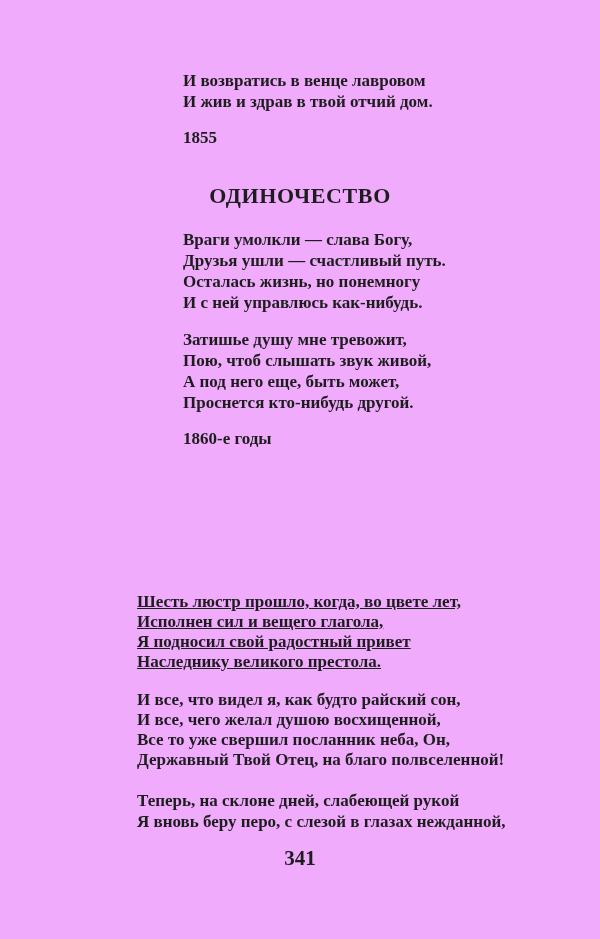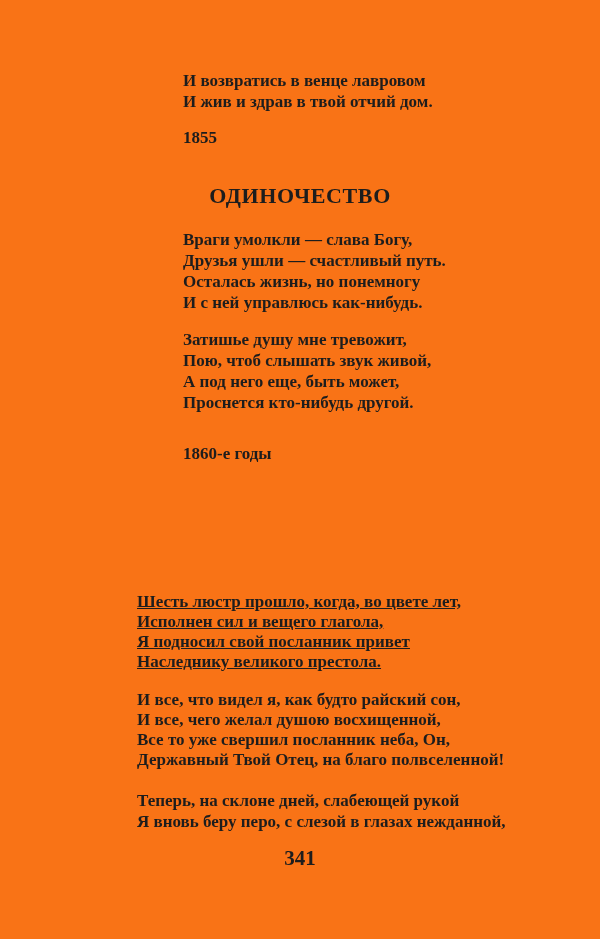--- a/index.html
+++ b/index.html
@@ -4,21 +4,21 @@
 <style>
   html, body {
     margin: 0;
     padding: 0;
     background: #ffffff;
   }
   .page {
     position: relative;
     width: 600px;
     height: 939px;
-    background: #f97316;
+    background: #f0abfc;
     font-family: "Liberation Serif", "DejaVu Serif", serif;
     color: #1d1d1d;
     font-weight: bold;
     overflow: hidden;
   }
   .block {
     position: absolute;
     white-space: nowrap;
   }
   .verse {
@@ -79,27 +79,27 @@
     <span class="line">И с ней управлюсь как-нибудь.</span>
   </div>
 
   <div class="block verse" style="left:183px; top:329px;">
     <span class="line">Затишье душу мне тревожит,</span>
     <span class="line">Пою, чтоб слышать звук живой,</span>
     <span class="line">А под него еще, быть может,</span>
     <span class="line">Проснется кто-нибудь другой.</span>
   </div>
 
-  <div class="block date" style="left:183px; top:428px;margin-top:15px;">1860-е годы</div>
+  <div class="block date" style="left:183px; top:428px;">1860-е годы</div>
 
 
   <div class="block verse-tight" style="left:137px; top:592px;text-decoration:underline;">
     <span class="line">Шесть люстр прошло, когда, во цвете лет,</span>
     <span class="line">Исполнен сил и вещего глагола,</span>
-    <span class="line">Я подносил свой посланник привет</span>
+    <span class="line">Я подносил свой радостный привет</span>
     <span class="line">Наследнику великого престола.</span>
   </div>
 
   <div class="block verse-tight" style="left:137px; top:690px;">
     <span class="line">И все, что видел я, как будто райский сон,</span>
     <span class="line">И все, чего желал душою восхищенной,</span>
     <span class="line">Все то уже свершил посланник неба, Он,</span>
     <span class="line">Державный Твой Отец, на благо полвселенной!</span>
   </div>
 

